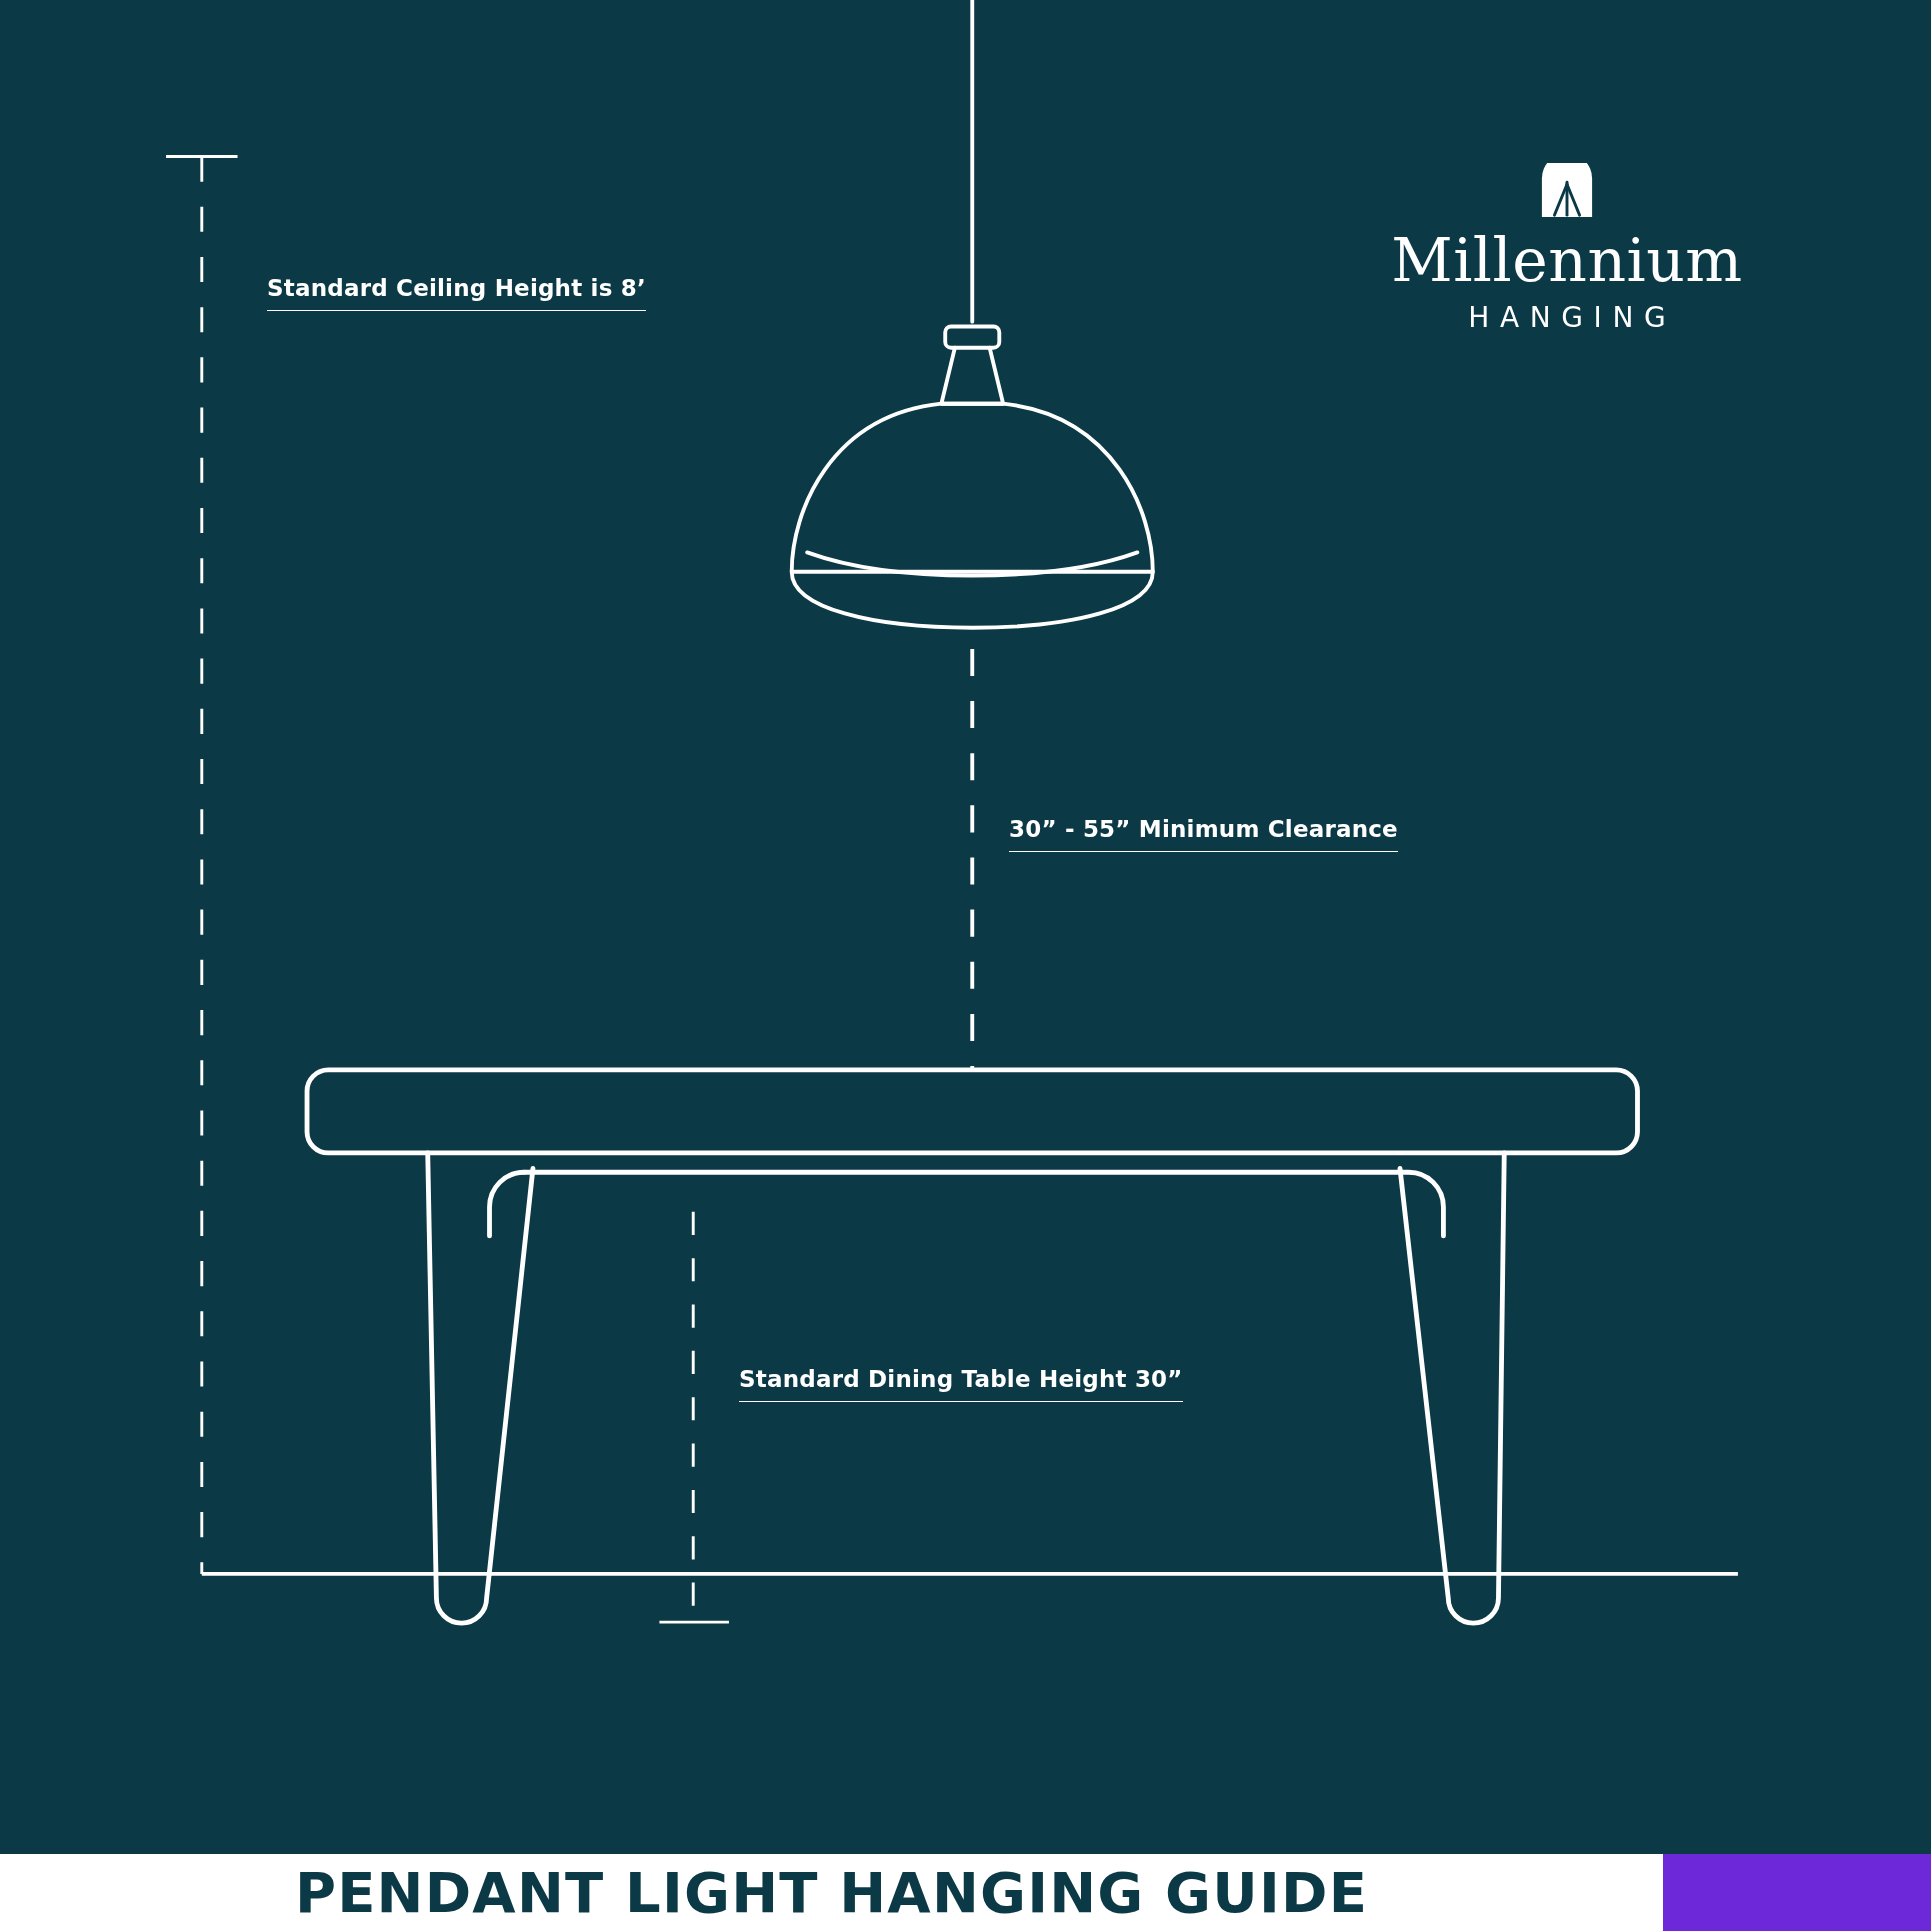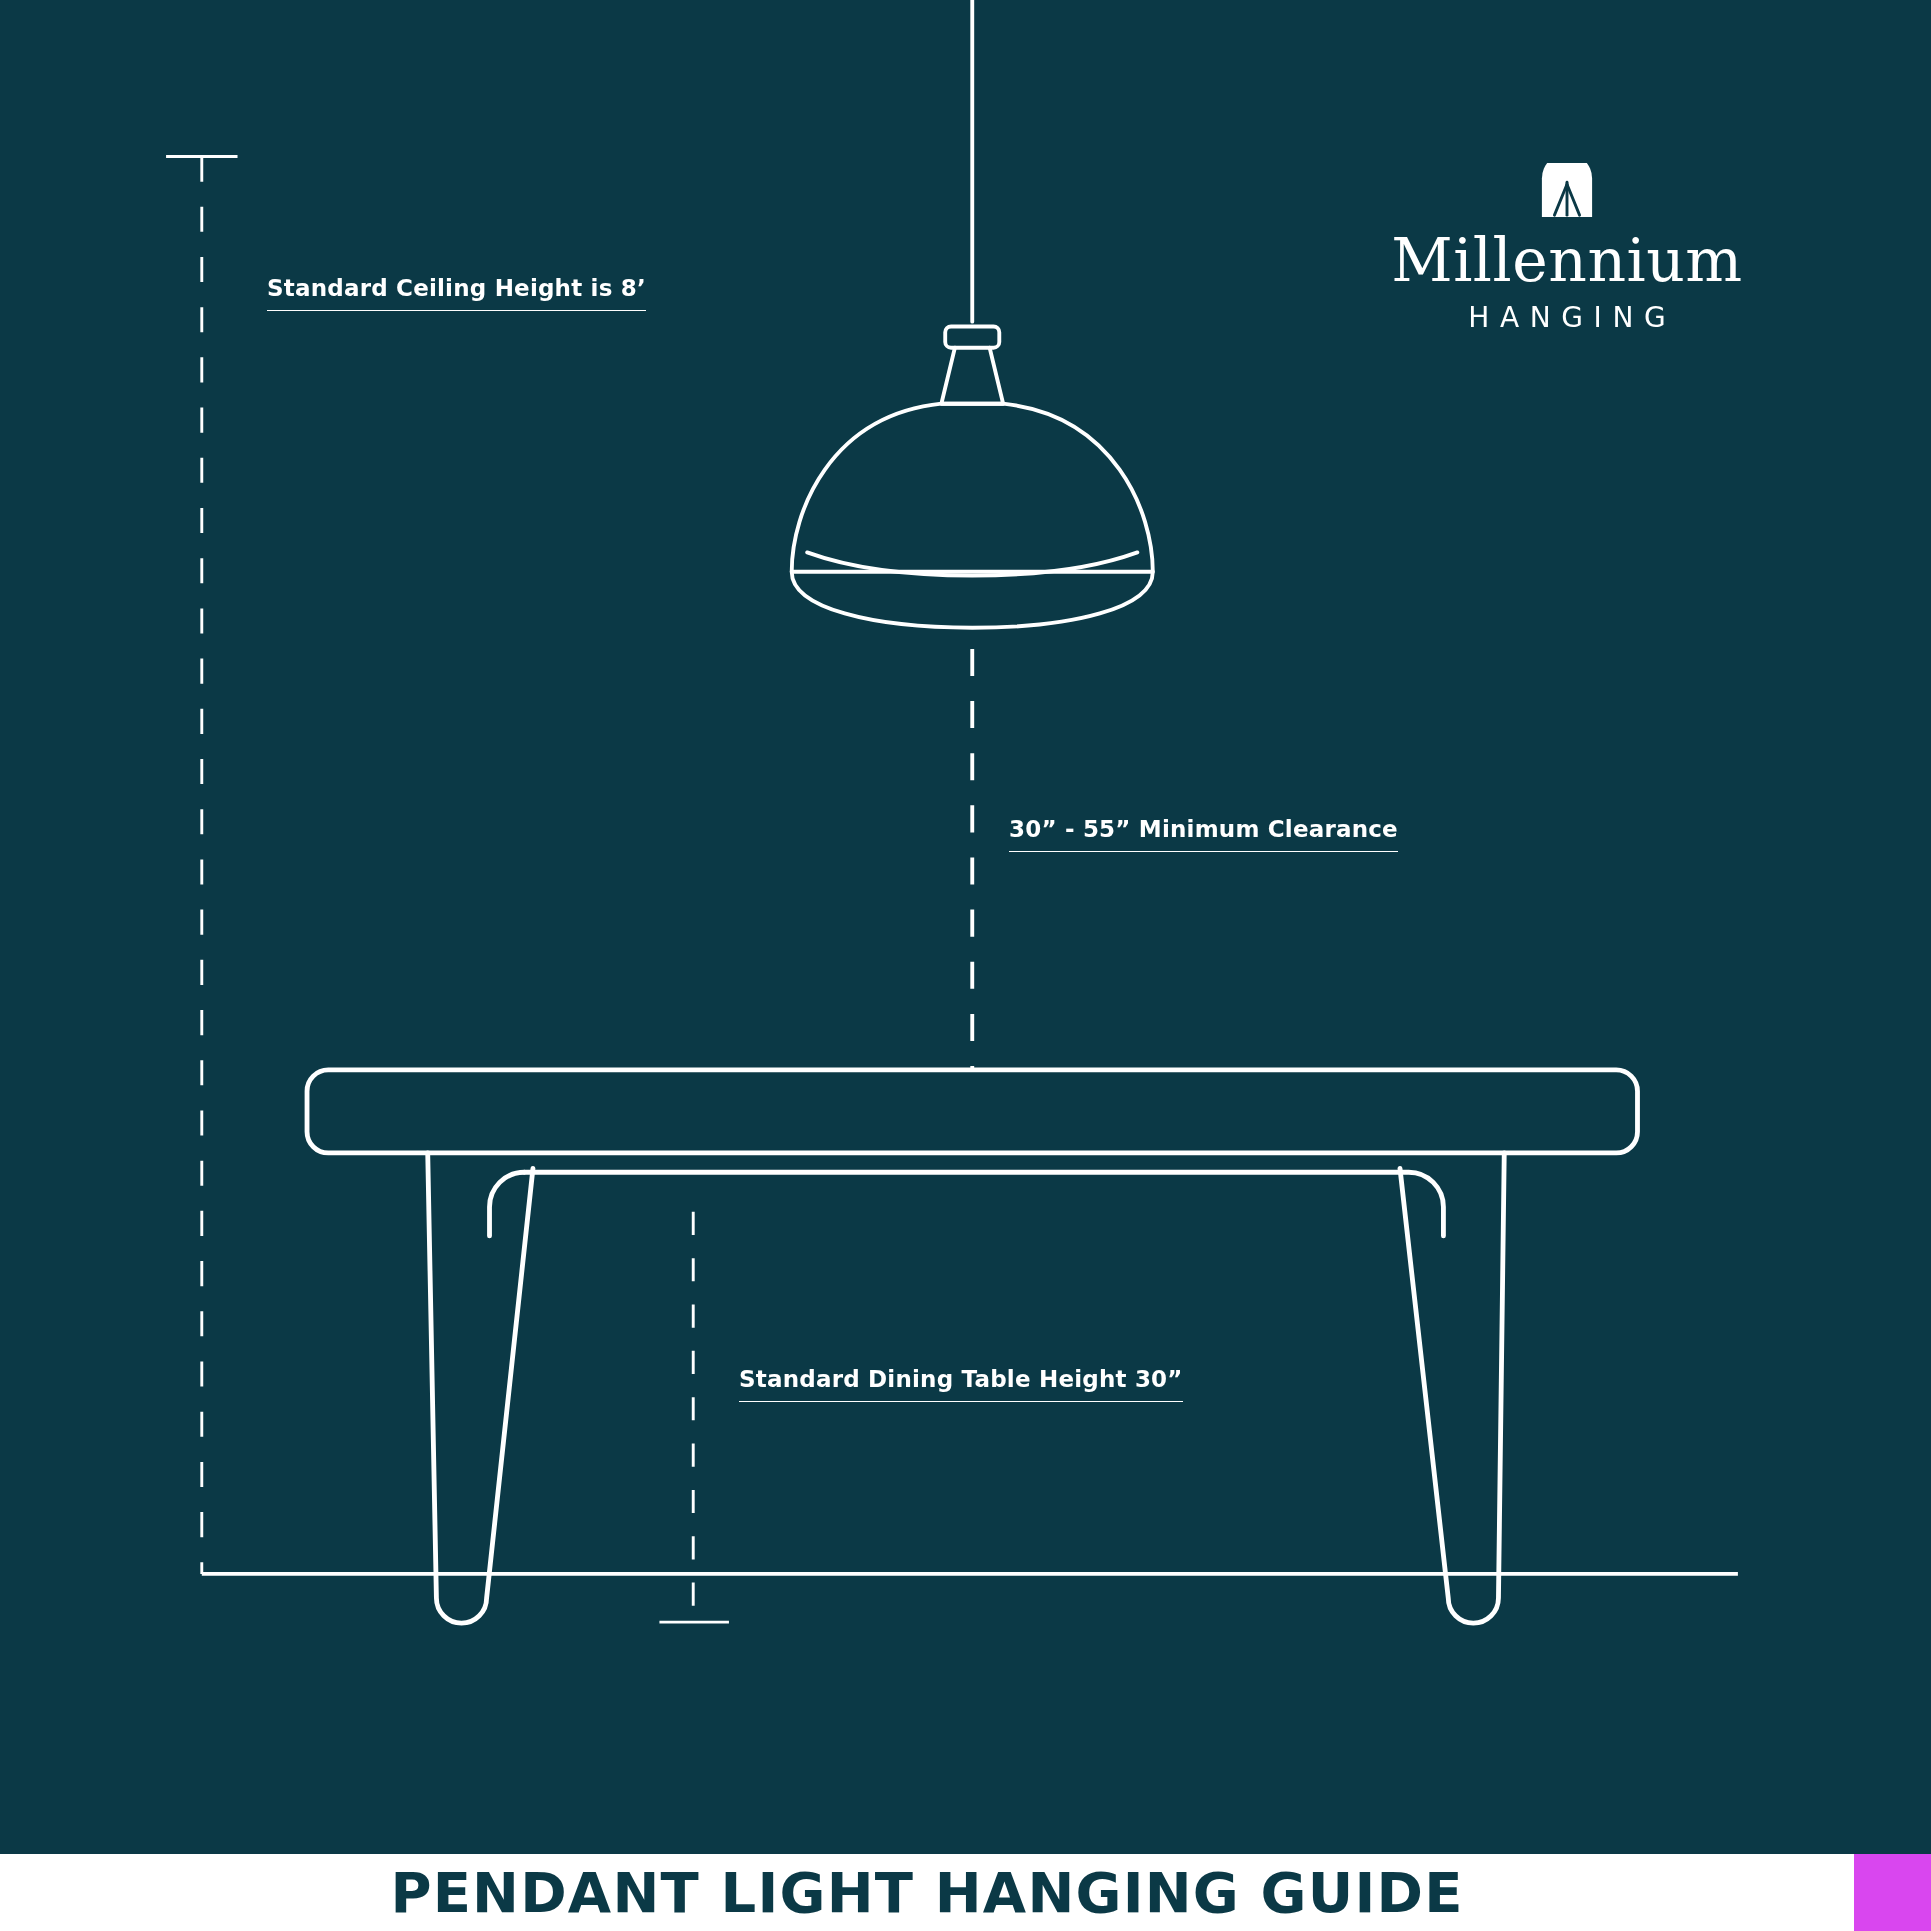--- a/index.html
+++ b/index.html
@@ -10,21 +10,21 @@
   body {
     width: 1931px;
     height: 1931px;
     overflow: hidden;
     font-family: "DejaVu Sans", "Liberation Sans", sans-serif;
   }
   #page {
     position: relative;
     width: 1931px;
     height: 1931px;
-    background: #d946ef;
+    background: #6d28d9;
     overflow: hidden;
   }
   #diagram-area {
     position: absolute;
     left: 0;
     top: 0;
     width: 1931px;
     height: 1854px;
     background: #0b3946;
   }
@@ -82,21 +82,21 @@
     font-size: 28px;
     font-weight: normal;
     letter-spacing: 10.6px;
     padding-left: 10.6px;
   }
   
   #footer {
     position: absolute;
     left: 0;
     top: 1854px;
-    width: 1854px;
+    width: 1663px;
     height: 77px;
     background: #ffffff;
     display: flex;
     align-items: center;
     justify-content: center;
   }
   #footer-title {
     color: #0b3946;
     font-size: 56px;
     font-weight: bold;

